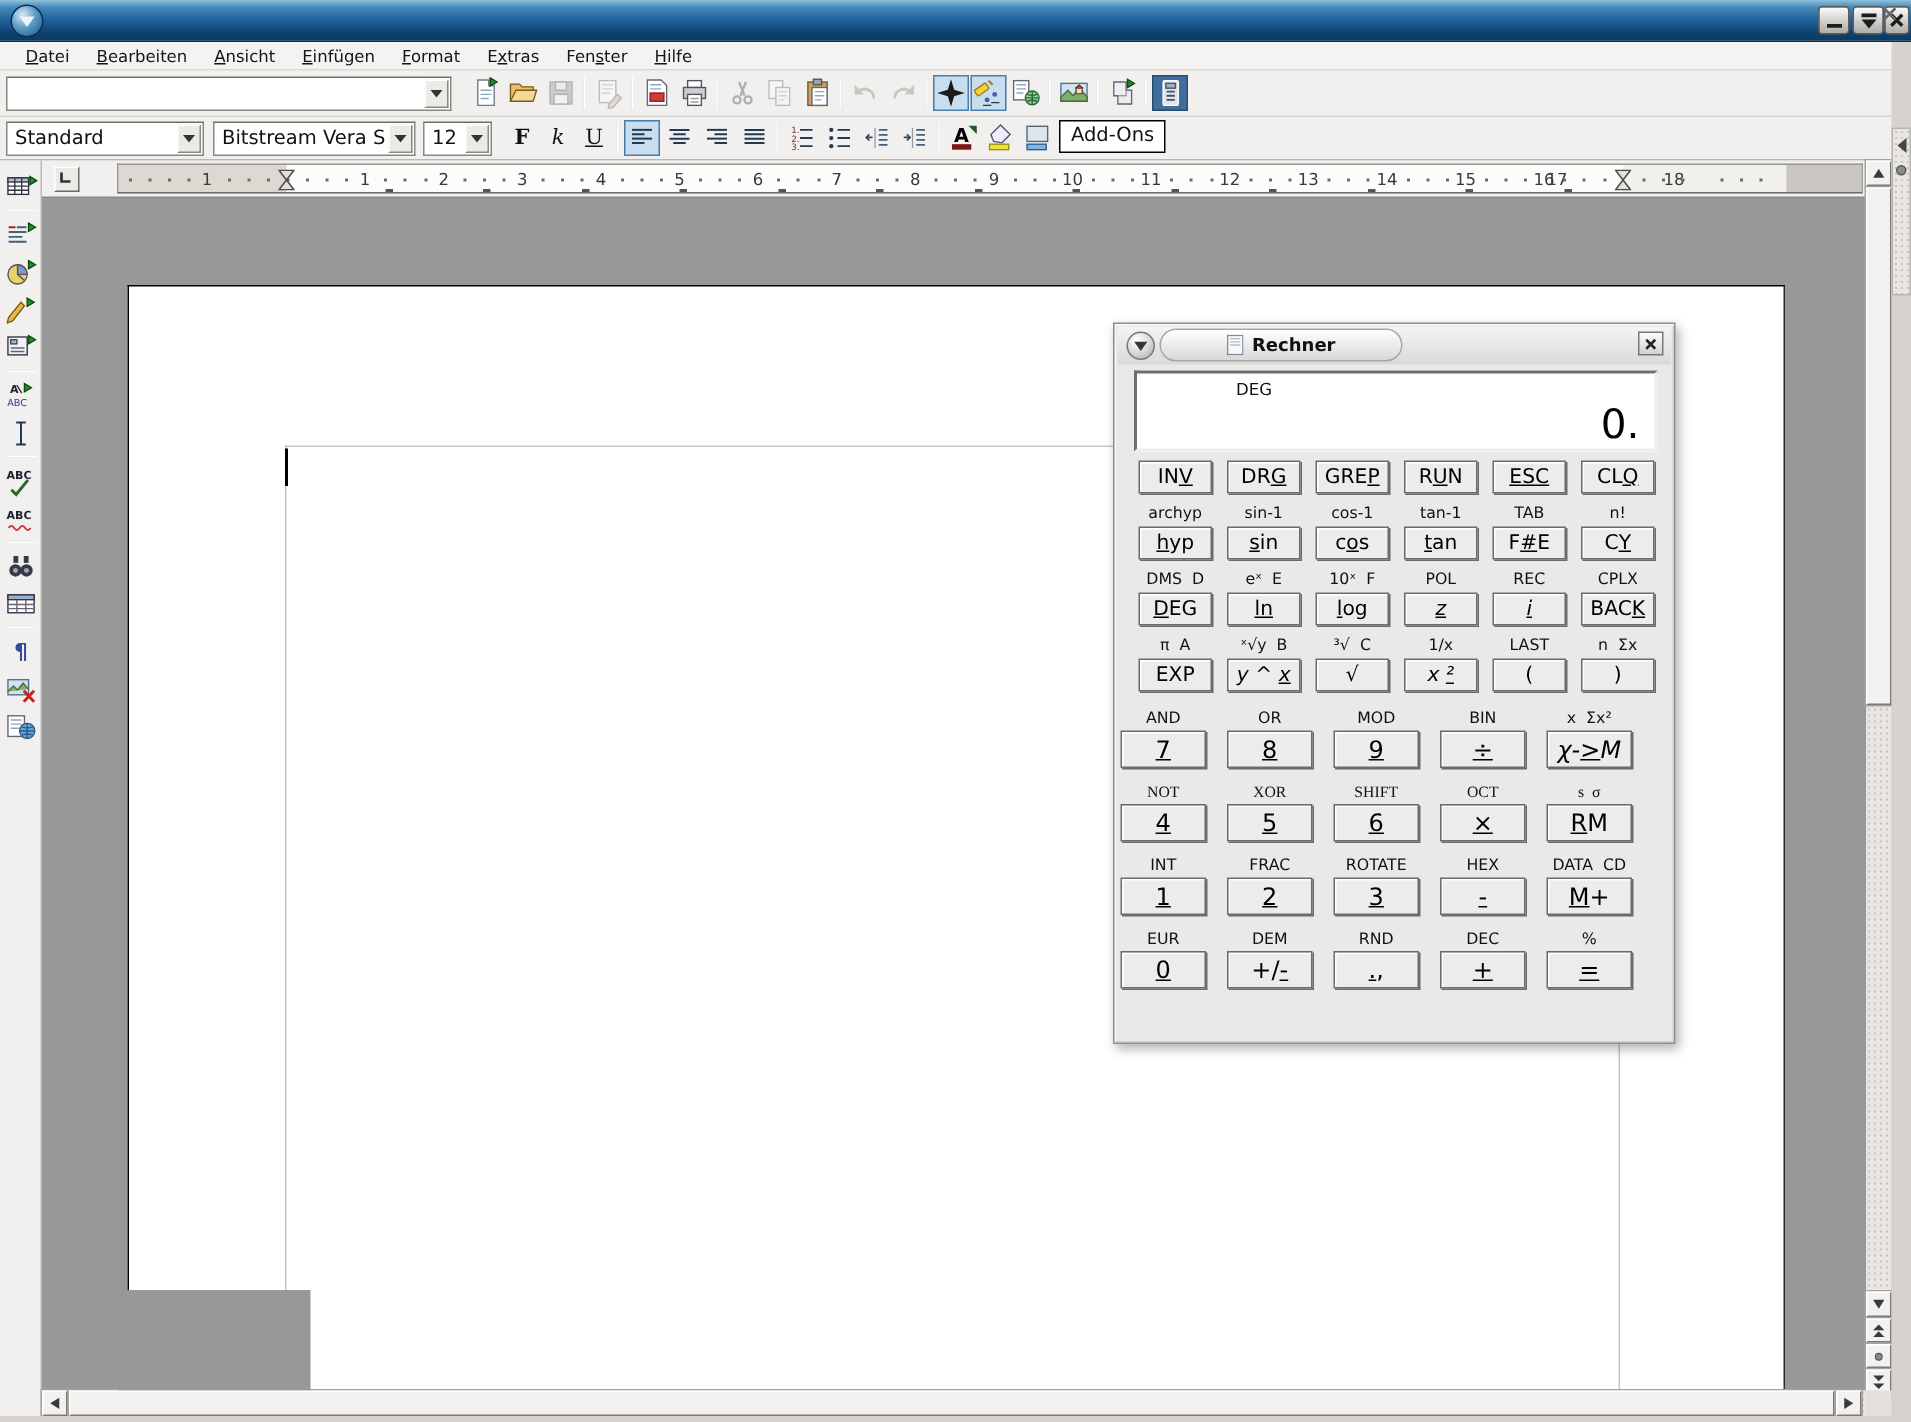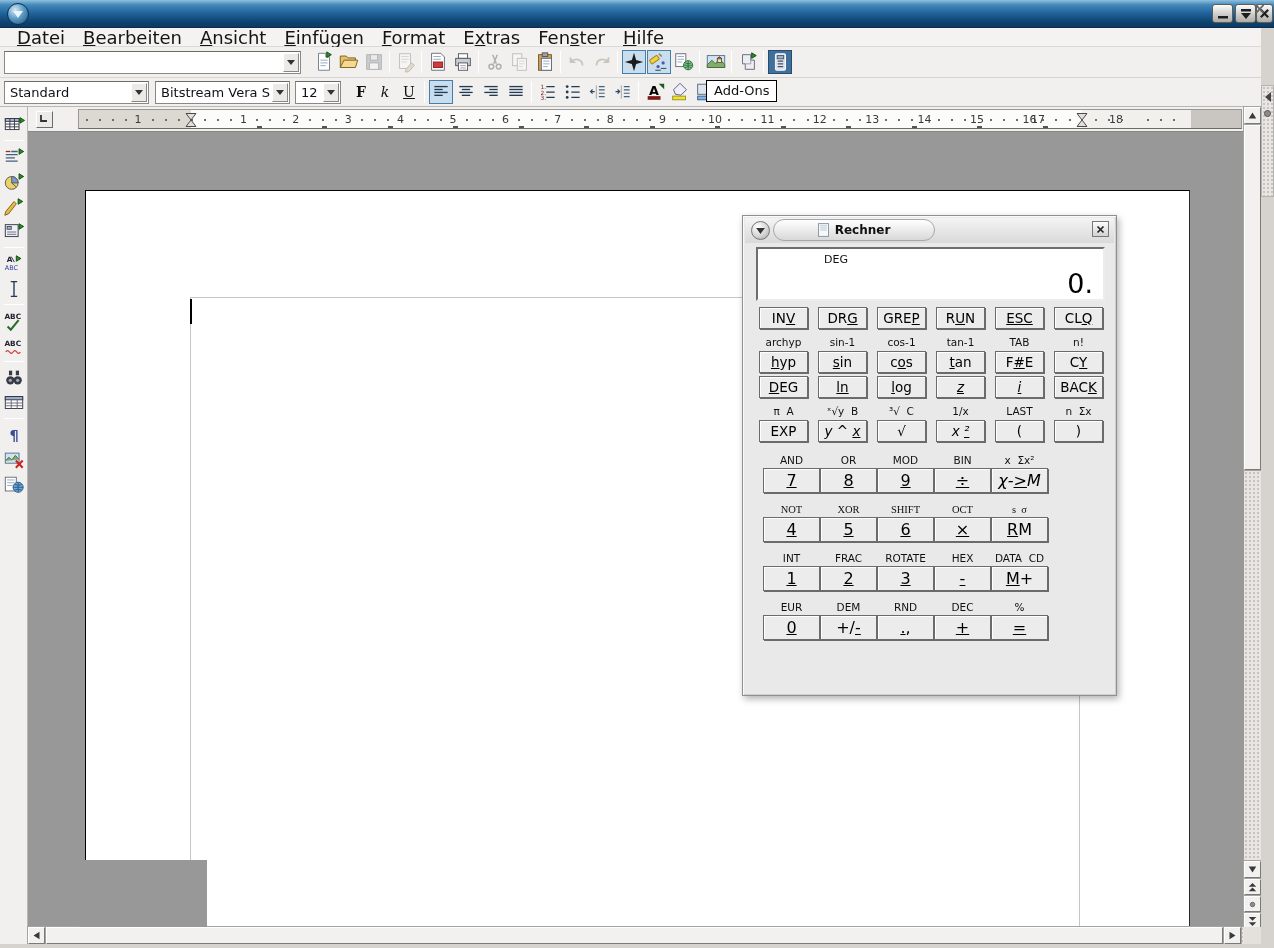--- a/index.html
+++ b/index.html
@@ -19,21 +19,21 @@
  display:flex;align-items:center;justify-content:center;gap:7px}
 #tb-title{color:#fff;font-weight:bold;font-size:13px;text-shadow:1px 1px 1px rgba(0,0,0,.65);white-space:nowrap}
 .winbtn{position:absolute;top:4px;height:19px;border-radius:3px;
  background:linear-gradient(180deg,#fdfdfd,#cbc9c5 60%,#b0ada8);border:1px solid #5f5d59;
  display:flex;align-items:center;justify-content:center}
 #btn-min{left:1212px;width:21px}#btn-max{left:1235px;width:21px}#btn-close{left:1256px;width:17px}
 
 
 #menubar{position:absolute;left:0;top:28px;width:1274px;height:19px;background:#f4f3f1;
  border-bottom:1px solid #dbd9d5;display:flex;align-items:center;padding-left:8px}
-.menu-item{padding:0 9px;font-size:18px;color:#141414;white-space:nowrap}
+.menu-item{padding:0 9px;font-size:11px;color:#141414;white-space:nowrap}
 .menu-item .acc{text-decoration:underline}
 #menubar-close{position:absolute;right:8px;top:1px;color:#666;font-size:15px;font-weight:bold;line-height:17px}
 
 
 #toolbar-main{position:absolute;left:0;top:47px;width:1274px;height:31px;background:#f1f0ee;
  border-bottom:1px solid #d7d5d1;display:flex;align-items:center;padding-left:4px}
 #toolbar-format{position:absolute;left:0;top:78px;width:1274px;height:29px;background:#f1f0ee;
  border-bottom:1px solid #b9b7b3;display:flex;align-items:center;padding-left:4px}
 .combo{height:23px;background:#fff;border:1px solid #8a887f;border-top-color:#6e6c64;position:relative;
  display:flex;align-items:center;padding:0 20px 0 5px;font-size:13px;white-space:nowrap;overflow:hidden}
@@ -95,21 +95,21 @@
 #calc-close{position:absolute;right:5px;top:3px;width:17px;height:16px;
  background:linear-gradient(#fcfcfc,#d2d2d2);border:1px solid #787878;
  display:flex;align-items:center;justify-content:center}
 #calc-display{position:absolute;left:13px;top:31px;width:349px;height:54px;background:#fff;
  border:2px solid;border-color:#6e6e6e #ededed #ededed #6e6e6e}
 #calc-deg{position:absolute;left:66px;top:4px;font-size:11px;color:#111}
 #calc-value{position:absolute;right:10px;bottom:0;font-size:27px;color:#000;line-height:1.1}
 #calc-keys{position:absolute;left:0;top:88px;right:0}
 .lrow,.krow{display:grid}
 .g6{grid-template-columns:repeat(6,49px);column-gap:10px;padding-left:16px}
-.g5{grid-template-columns:repeat(5,57px);padding-left:20px}
+.g5{grid-template-columns:repeat(5,57px);column-gap:14px;padding-left:4px}
 .lrow{font-size:10.5px;color:#101010;text-align:center;height:13px;align-items:end;white-space:pre}
 .lrow .b{font-weight:bold}
 .key{height:22px;background:#ececec;border:1px solid #6b6b6b;
  box-shadow:1px 1px 0 #6b6b6b,inset 1px 1px 0 #fff;
  font-size:13.5px;color:#000;display:flex;align-items:center;justify-content:center;white-space:pre}
 .g5 .key{height:25px;font-size:16px}
 .key .ku{text-decoration:underline}
 .key.it{font-style:italic}
 
 
@@ -311,21 +311,21 @@
         <svg width="22" height="22" viewBox="0 0 24 24">
           <rect x="7" y="3" width="11" height="18" rx="1" fill="#dfe4ea" stroke="#fff"></rect>
           <rect x="9" y="5" width="7" height="3.5" fill="#9fb6c8" stroke="#44506b"></rect>
           <path d="M9.5 11h6M9.5 14h6M9.5 17h6" stroke="#44506b" stroke-width="1.4"></path>
         </svg>
       </div>
     </div>
 </div>
 
 <div id="toolbar-format">
-  <div class="combo" style="width:145px;margin-right:6px">
+  <div class="combo" style="width:132px;margin-right:6px">
     <span>Standard</span>
     <span class="cbtn">
         <span class="darr"></span>
       </span>
   </div>
   <div class="combo" style="width:135px;margin-right:5px">
     <span>Bitstream Vera S</span>
     <span class="cbtn">
         <span class="darr"></span>
       </span>
@@ -701,20 +701,21 @@
       </div>
       <div class="lrow g6" style="margin-top: 6px;"><span>archyp</span><span>sin-1</span><span>cos-1</span><span>tan-1</span><span>TAB</span><span>n!</span></div>
       <div class="krow g6" style="margin-top: 3px;">
         <div class="key"><span class="ku">h</span><span>yp</span></div>
         <div class="key"><span class="ku">s</span><span>in</span></div>
         <div class="key"><span>c</span><span class="ku">o</span><span>s</span></div>
         <div class="key"><span class="ku">t</span><span>an</span></div>
         <div class="key"><span>F</span><span class="ku">#</span><span>E</span></div>
         <div class="key"><span>C</span><span class="ku">Y</span></div>
       </div>
+      <div class="lrow g6" style="margin-top: 6px;"><span>DMS  D</span><span>eˣ  E</span><span>10ˣ  F</span><span>POL</span><span>REC</span><span>CPLX</span></div>
       <div class="krow g6" style="margin-top: 3px;">
         <div class="key"><span class="ku">D</span><span>EG</span></div>
         <div class="key"><span class="ku">ln</span></div>
         <div class="key"><span class="ku">l</span><span>og</span></div>
         <div class="key it"><span class="ku">z</span></div>
         <div class="key it"><span class="ku">i</span></div>
         <div class="key"><span>BAC</span><span class="ku">K</span></div>
       </div>
       <div class="lrow g6" style="margin-top: 6px;"><span>π  A</span><span>ˣ√y  B</span><span>³√  C</span><span>1/x</span><span>LAST</span><span>n  Σx</span></div>
       <div class="krow g6" style="margin-top: 3px;">

